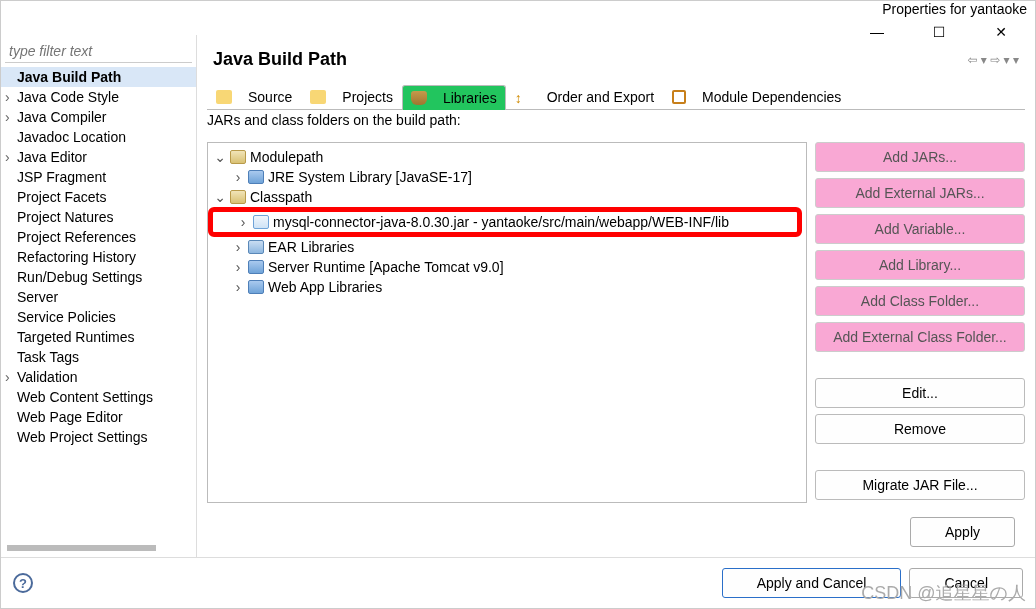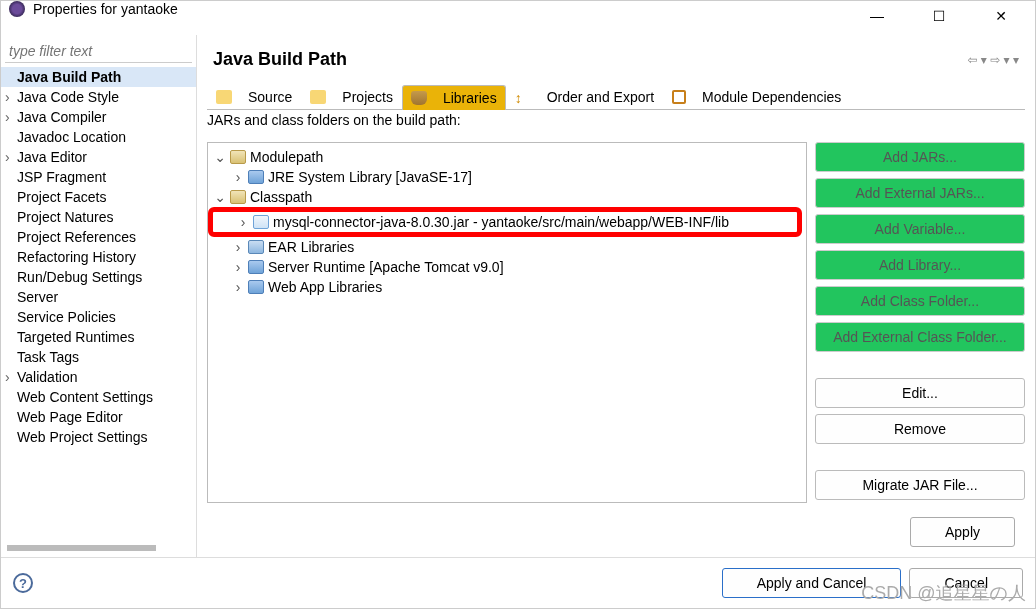--- a/index.html
+++ b/index.html
@@ -1,58 +1,58 @@
 <!DOCTYPE html>
 <html><head>
 <meta charset="utf-8">
 <style>
 * { box-sizing: border-box; font-family: "Segoe UI", Tahoma, sans-serif; font-size: 14px; }
 body { margin: 0; background: #fff; color: #000; overflow: hidden; }
 .window { width: 1036px; height: 609px; display: flex; flex-direction: column; border: 1px solid #ccc; }
-.titlebar { height: 34px; display: flex; align-items: flex-start; padding: 0 8px; }
+.titlebar { height: 34px; display: flex; align-items: flex-end; padding: 0 8px; flex-direction: column; }
 .titlebar .ticon { width: 16px; height: 16px; background: radial-gradient(circle at 50% 50%, #6b4b9a 40%, #3a2a5a 70%); border-radius: 50%; margin-right: 8px; }
 .titlebar .title { flex: 1; }
 .titlebar .winbtns { display: flex; gap: 18px; padding-right: 4px; }
 .winbtn { width: 44px; height: 30px; display: flex; align-items: center; justify-content: center; color: #000; }
 .body { flex: 1; display: flex; min-height: 0; }
 .sidebar { width: 196px; border-right: 1px solid #ddd; display: flex; flex-direction: column; overflow: hidden; }
 .filter { margin: 4px; height: 24px; border: none; border-bottom: 1px solid #ccc; font-style: italic; color: #666; padding: 2px 4px; outline: none; width: calc(100% - 8px); }
 .catlist { flex: 1; overflow: hidden; }
 .catitem { padding: 2px 4px 2px 16px; white-space: nowrap; position: relative; cursor: default; overflow: hidden; text-overflow: clip; }
 .catitem.exp::before { content: "›"; position: absolute; left: 4px; top: 2px; color: #666; }
 .catitem.selected { background: #d9e7f7; font-weight: 600; color: #000; }
 .scrollhint { height: 6px; background: #bbb; margin: 2px 40px 6px 6px; }
 .main { flex: 1; display: flex; flex-direction: column; padding: 4px 10px 0 10px; min-width: 0; }
 .header { display: flex; align-items: center; padding: 10px 6px 14px 6px; }
 .header h1 { font-size: 18px; font-weight: 600; margin: 0; flex: 1; }
 .navarrows { display: flex; gap: 2px; font-size: 12px; color: #888; }
 .tabs { display: flex; border-bottom: 1px solid #bbb; }
 .tab { padding: 4px 8px; display: flex; align-items: center; gap: 16px; border: 1px solid transparent; border-bottom: none; cursor: default; }
-.tab.active { background: #eab308; border-color: #bbb; border-top-left-radius: 3px; border-top-right-radius: 3px; position: relative; top: 1px; }
+.tab.active { background: #22c55e; border-color: #bbb; border-top-left-radius: 3px; border-top-right-radius: 3px; position: relative; top: 1px; }
 .tabicon { width: 16px; height: 14px; background: linear-gradient(#f8d775, #e0a93e); border-radius: 2px; display: inline-block; }
 .tabicon.folder { background: #f8d775; }
 .tabicon.jar { background: linear-gradient(#c59a4b,#a07530); border-radius: 3px 3px 6px 6px; }
 .tabicon.arrows { background: #fff; border: none; }
 .tabicon.arrows::before { content: "↕"; color: #d08a00; font-size: 14px; }
 .tabicon.module { background: #fff; width: 14px; height: 14px; border: 2px solid #c77f1a; }
 .content { flex: 1; display: flex; gap: 8px; padding: 8px 0; min-height: 0; }
 .descr { padding: 2px 0 6px 0; }
 .treebox { flex: 1; border: 1px solid #bbb; padding: 4px 0; overflow: auto; }
 .tnode { padding: 2px 4px; display: flex; align-items: center; gap: 4px; white-space: nowrap; }
 .tw { display: inline-block; width: 12px; text-align: center; color: #555; cursor: default; }
 .ic { width: 16px; height: 14px; display: inline-block; flex-shrink: 0; }
 .ic.pkg { background: linear-gradient(#f1e4b8,#d9c173); border: 1px solid #b89a4a; border-radius: 2px; }
 .ic.lib { background: linear-gradient(#a9c9ee,#6fa3d8); border: 1px solid #4e7fb8; border-radius: 2px; }
 .ic.jar { background: linear-gradient(#f0f6fc,#cfe3f6); border: 1px solid #6fa3d8; border-radius: 2px; }
 .ic.ear { background: linear-gradient(#c9ddf2,#8eb7e0); border: 1px solid #5a88b8; border-radius: 2px; }
 .lvl1 { padding-left: 6px; }
 .lvl2 { padding-left: 24px; }
 .hlrow { border: 5px solid #ff0000; border-radius: 6px; margin-right: 4px; }
 .btns { width: 210px; display: flex; flex-direction: column; gap: 6px; }
-.btn { height: 30px; border: 1px solid #ccc; background: #22c55e; border-radius: 3px; cursor: default; display: flex; align-items: center; justify-content: center; color: #555; }
+.btn { height: 30px; border: 1px solid #ccc; background: #f9a8d4; border-radius: 3px; cursor: default; display: flex; align-items: center; justify-content: center; color: #555; }
 .btn.enabled { color: #000; background: #fefefe; border-color: #bbb; }
 .spacer { height: 14px; }
 .applyrow { display: flex; justify-content: flex-end; padding: 6px 10px 10px 0; }
 .footer { border-top: 1px solid #ddd; display: flex; align-items: center; padding: 10px 12px; gap: 8px; }
 .helpicon { width: 20px; height: 20px; border: 2px solid #4b6a9b; border-radius: 50%; color: #4b6a9b; display: flex; align-items: center; justify-content: center; font-weight: bold; font-size: 13px; }
 .footer .grow { flex: 1; }
 .fbtn { min-width: 100px; padding: 6px 34px; border: 1px solid #aaa; background: #fefefe; border-radius: 3px; text-align: center; cursor: default; }
 .fbtn.primary { border: 1.5px solid #2a6fc9; }
 .wm { position: absolute; right: 10px; bottom: 4px; color: #aaa; font-size: 18px; }
 </style>

